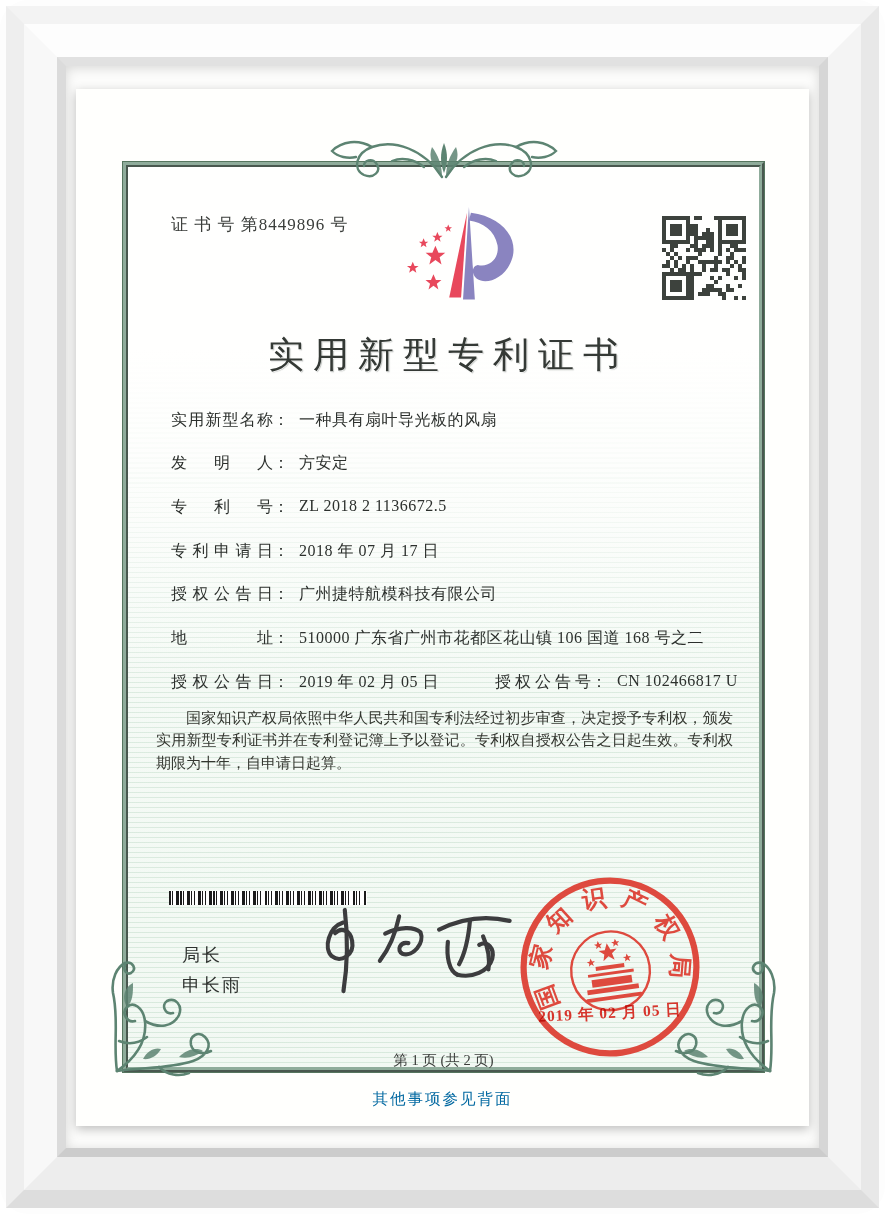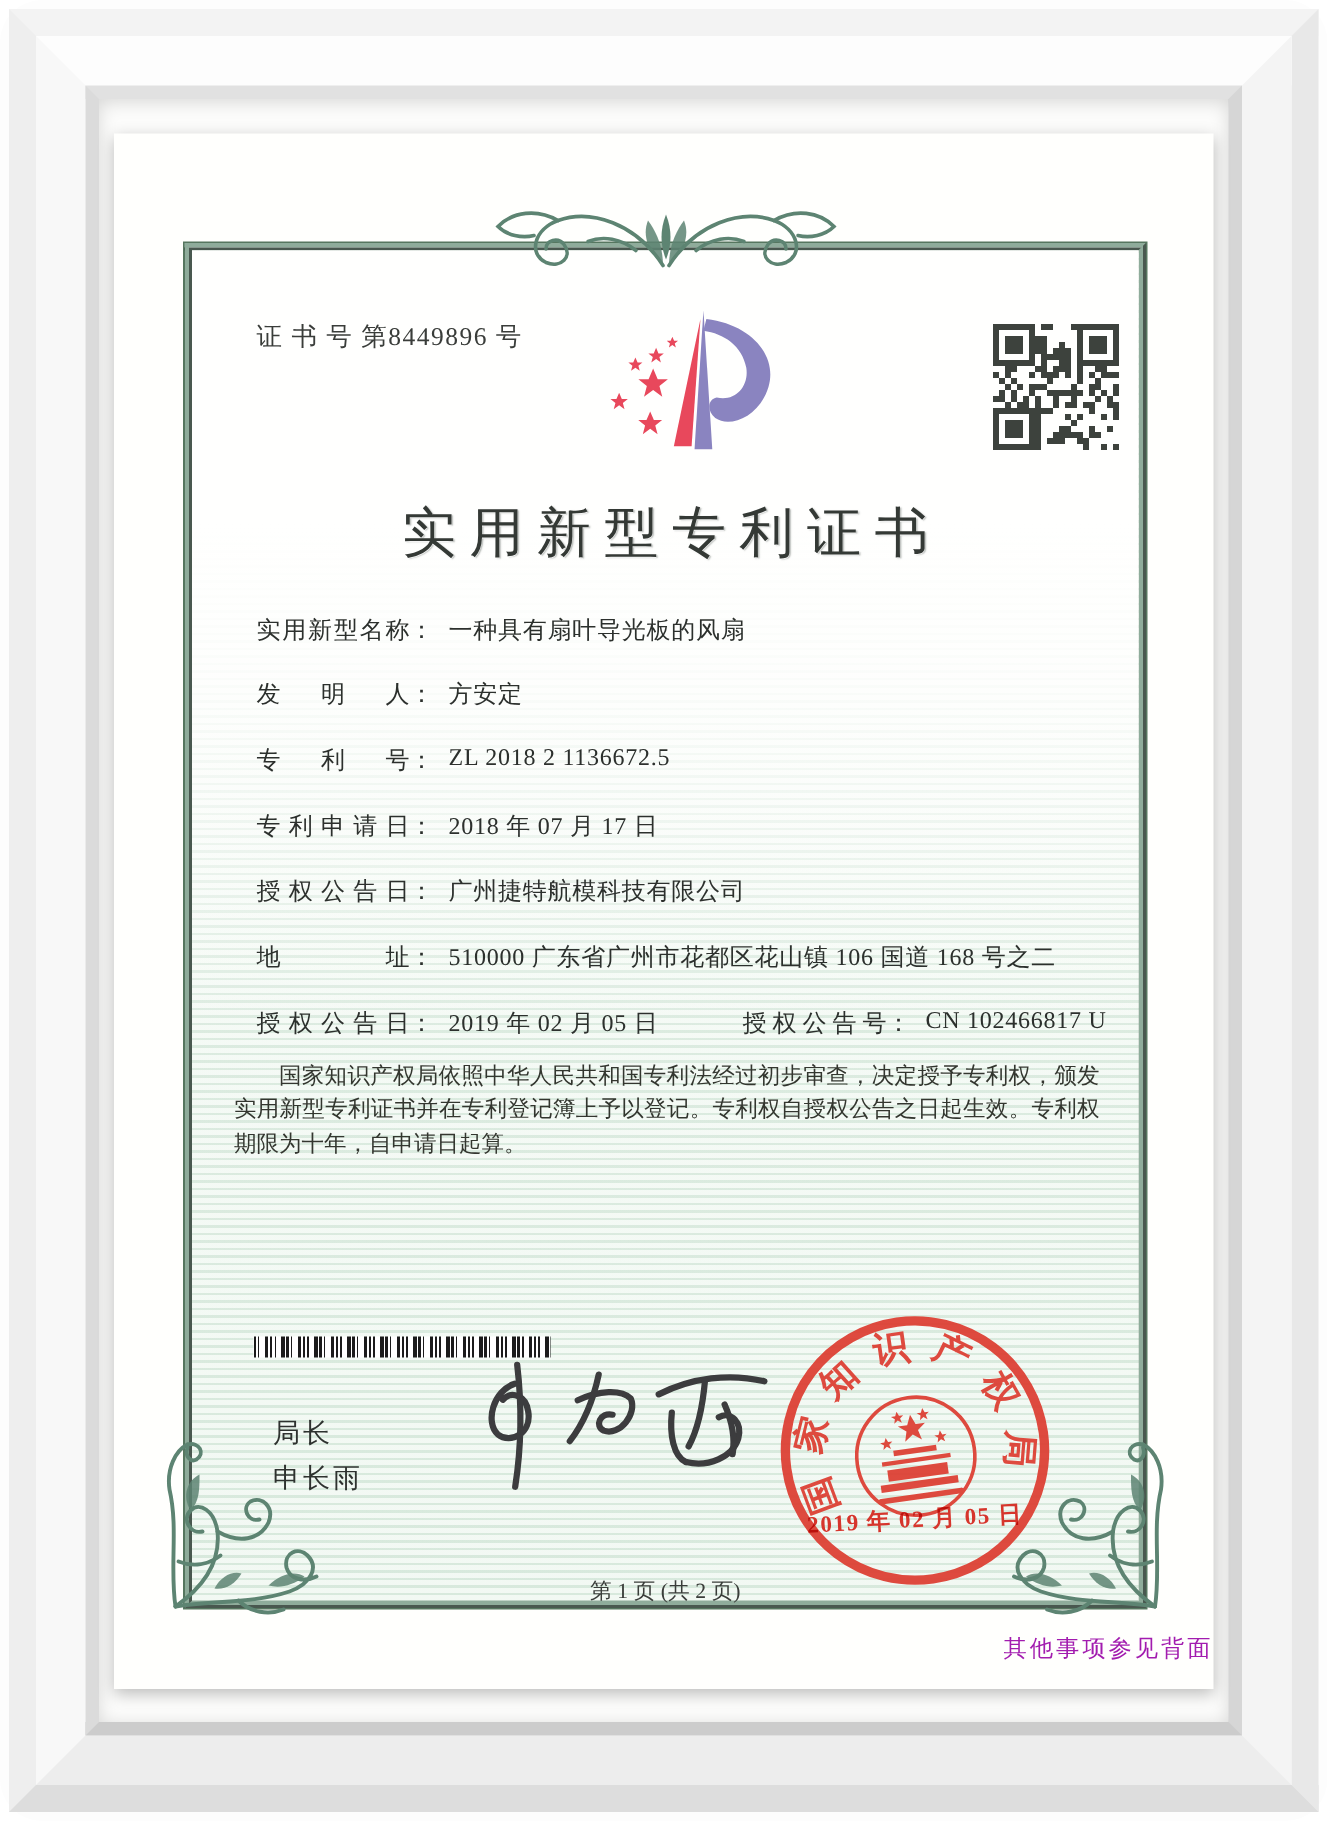--- a/index.html
+++ b/index.html
@@ -62,22 +62,22 @@
     background:repeating-linear-gradient(90deg,#1b1b1b 0 1.5px,#fff 1.5px 3px,#1b1b1b 3px 4px,#fff 4px 7.5px,#1b1b1b 7.5px 10px,#fff 10px 11px);}
   .director-title{position:absolute;left:54px;top:776px;font-size:18px;letter-spacing:2px;text-align:right;}
   .director-name{position:absolute;left:54px;top:806px;font-size:18px;letter-spacing:2px;text-align:center;}
   .sig{position:absolute;left:176px;top:730px;width:230px;height:104px;transform:rotate(-2deg);}
   .seal{position:absolute;left:386px;top:704px;width:192px;height:192px;
     transform:rotate(-8deg);opacity:.92;mix-blend-mode:multiply;}
   .seal-date{position:absolute;left:382px;top:836px;width:200px;text-align:center;
     font-size:15.5px;font-weight:bold;color:#d6352c;letter-spacing:1px;
     transform:rotate(-3deg);z-index:4;mix-blend-mode:multiply;}
   .page-info{position:absolute;left:0;right:0;top:884px;text-align:center;font-size:14.5px;color:#3a3d3a;}
-  .back-note{position:absolute;left:0;right:0;top:1000px;text-align:right;
-    font-size:15.5px;color:#a21caf;letter-spacing:2px;}
+  .back-note{position:absolute;left:0;right:0;top:1000px;text-align:center;
+    font-size:15.5px;color:#0369a1;letter-spacing:2px;}
   .defs-hidden{position:absolute;width:0;height:0;overflow:hidden;}
 </style>
 </head>
 <body>
 
 <svg class="defs-hidden" aria-hidden="true">
   <defs>
     <path id="star5" d="M0,-10 L2.94,-3.09 L9.51,-3.09 L4.05,1.18 L5.88,8.09 L0,3.82 L-5.88,8.09 L-4.05,1.18 L-9.51,-3.09 L-2.94,-3.09 Z"></path>
     <g id="corner-fl">
       <g fill="none" stroke="var(--border-green)" stroke-width="2.6" stroke-linecap="round">

